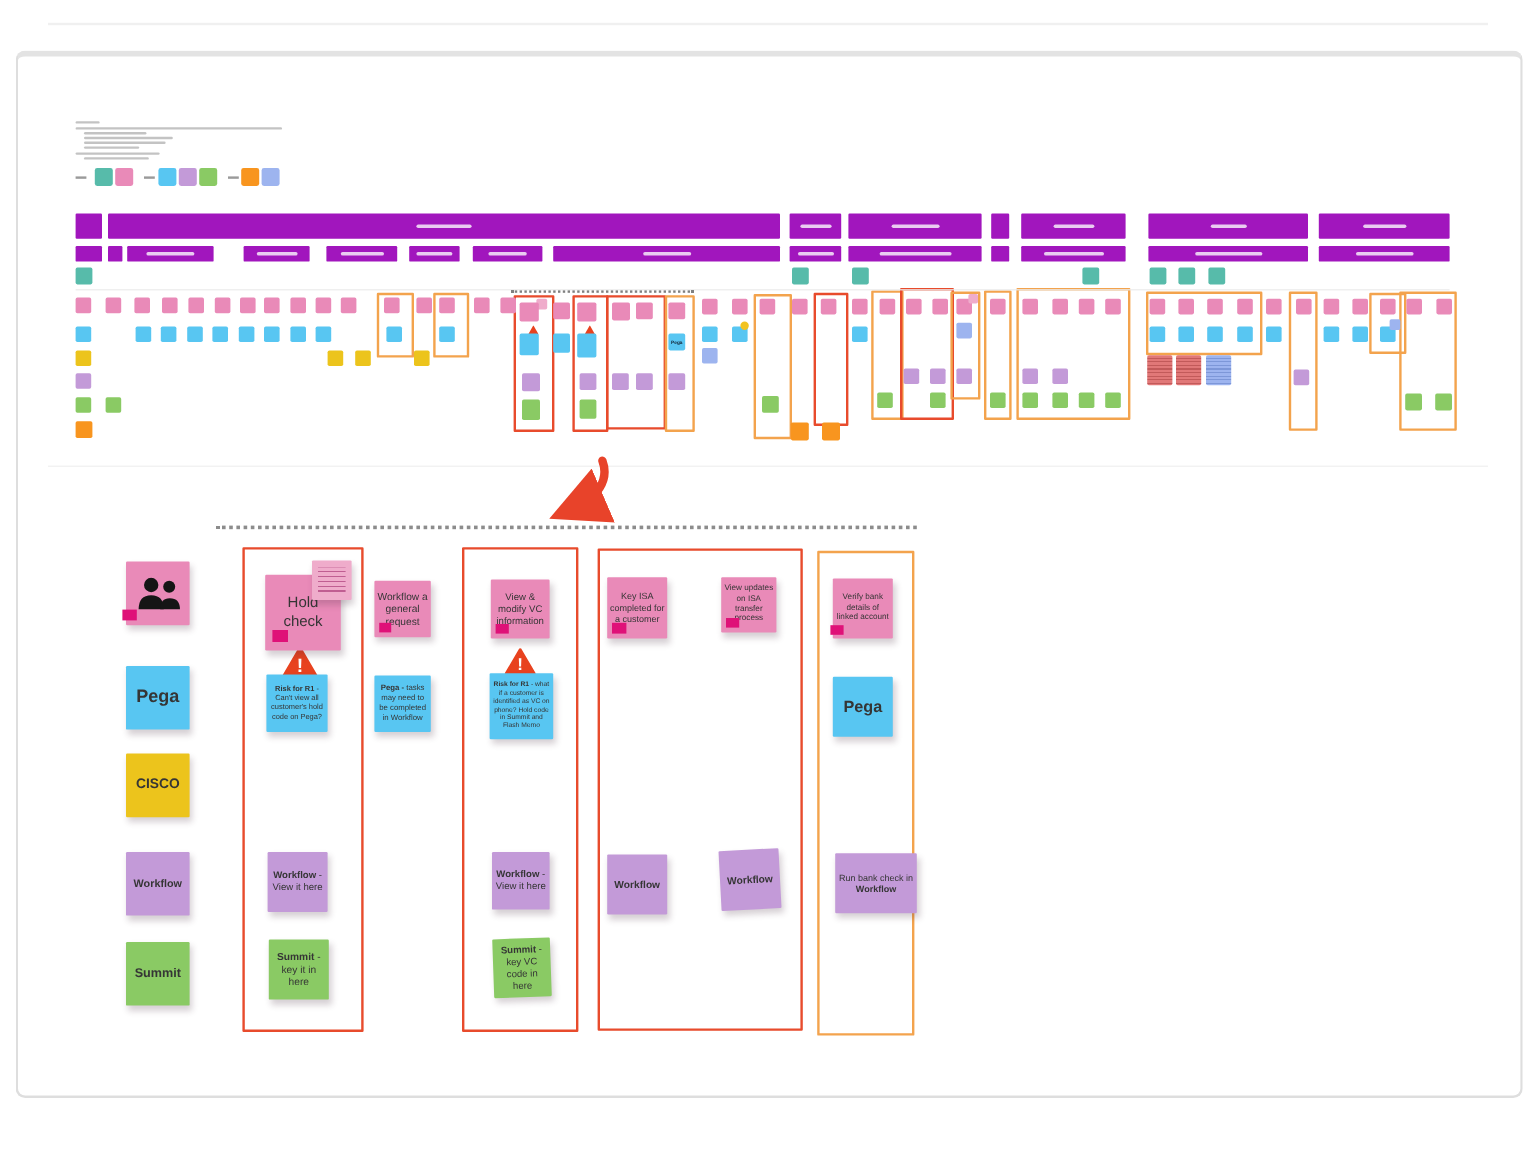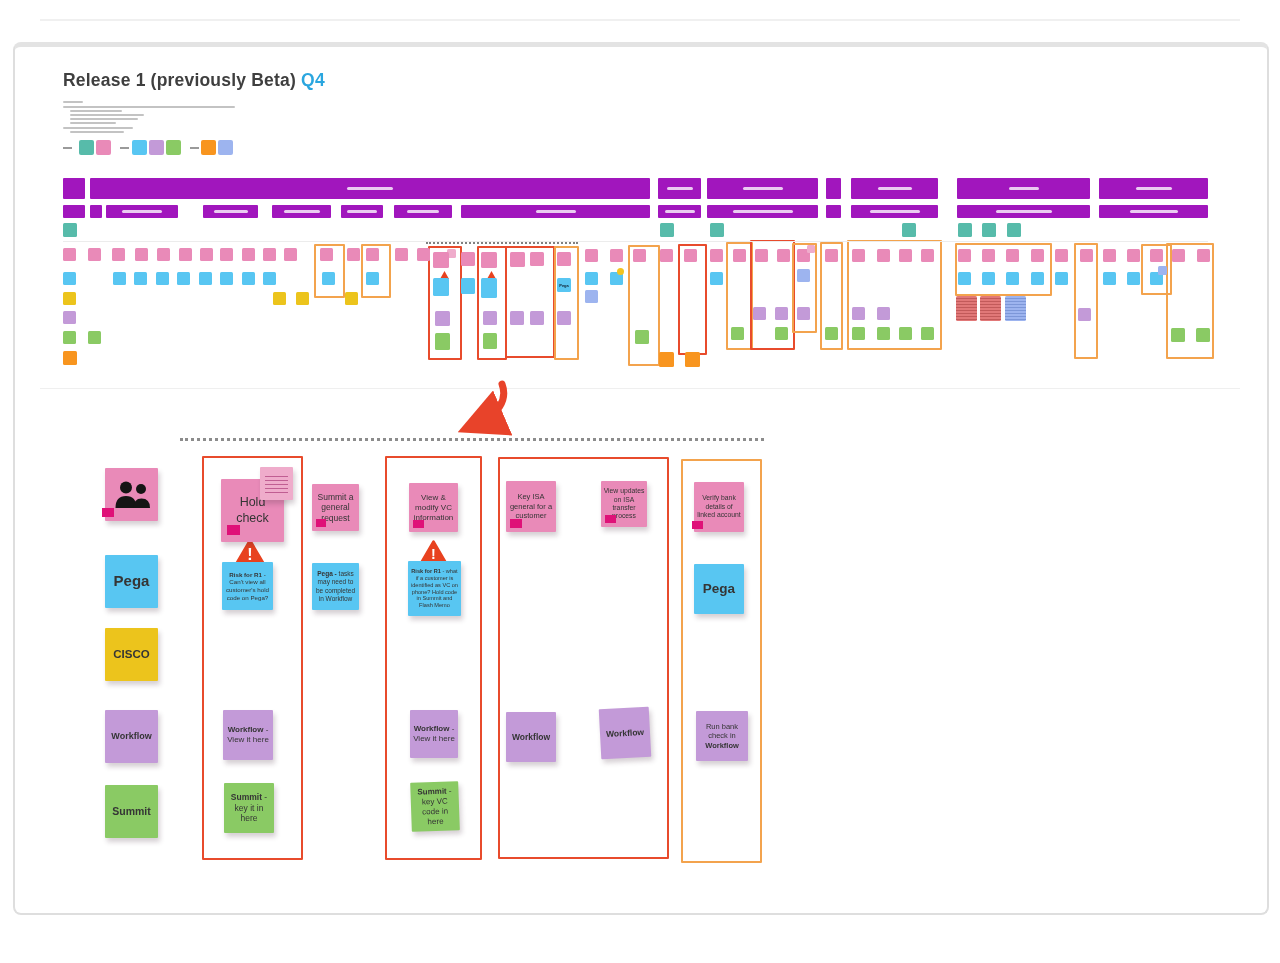--- a/index.html
+++ b/index.html
@@ -39,23 +39,20 @@
   .warn-big{position:absolute;}
 </style>
 </head>
 <body>
 
 <div id="canvas">
 
   <div class="faint" style="left:40px;top:19px;width:1200px;"></div>
   <div class="panel"></div>
 
-  <div class="title">
-    <span>Release 1 (previously Beta) </span><span class="hl">Q4</span>
-  </div>
 
   <div id="gen-layer" class="abs" style="left:0;top:0;width:1280px;height:963px;">
       <div class="desc-line" style="left: 63px; top: 101px; width: 20px;"></div>
       <div class="desc-line" style="left: 63px; top: 106px; width: 172px;"></div>
       <div class="desc-line" style="left: 70px; top: 110px; width: 52px;"></div>
       <div class="desc-line" style="left: 70px; top: 114px; width: 74px;"></div>
       <div class="desc-line" style="left: 70px; top: 118px; width: 68px;"></div>
       <div class="desc-line" style="left: 70px; top: 122px; width: 46px;"></div>
       <div class="desc-line" style="left: 63px; top: 127px; width: 70px;"></div>
       <div class="desc-line" style="left: 70px; top: 131px; width: 54px;"></div>
@@ -326,21 +323,21 @@
     <span><span class="b">Risk for R1</span><span> - Can't view all customer's hold code on Pega?</span></span>
   </div>
   <div class="sticky c-purple" style="left:223px;top:710px;width:50px;height:50px;font-size:8px;">
     <span><span class="b">Workflow</span><span> - View it here</span></span>
   </div>
   <div class="sticky c-green" style="left:224px;top:783px;width:50px;height:50px;font-size:8.5px;">
     <span><span class="b">Summit</span><span> - key it in here</span></span>
   </div>
 
   <div class="sticky c-pink" style="left:312px;top:484px;width:47px;height:47px;font-size:8.5px;">
-    <span>Summit a general request</span>
+    <span>Workflow a general request</span>
     <span class="tag" style="left:4px;bottom:4px;width:10px;height:8px;"></span>
   </div>
   <div class="sticky c-blue" style="left:312px;top:563px;width:47px;height:47px;font-size:6.5px;padding:3px;">
     <span><span class="b">Pega -</span><span> tasks may need to be completed in Workflow</span></span>
   </div>
 
   <div class="sticky c-pink" style="left:409px;top:483px;width:49px;height:49px;font-size:8px;">
     <span>View &amp; modify VC information</span>
     <span class="tag" style="left:4px;bottom:4px;width:11px;height:8px;"></span>
   </div>
@@ -352,38 +349,38 @@
     <span><span class="b">Risk for R1</span><span> - what if a customer is identified as VC on phone? Hold code in Summit and Flash Memo</span></span>
   </div>
   <div class="sticky c-purple" style="left:410px;top:710px;width:48px;height:48px;font-size:8px;">
     <span><span class="b">Workflow</span><span> - View it here</span></span>
   </div>
   <div class="sticky c-green" style="left:411px;top:782px;width:48px;height:49px;font-size:8px;transform:rotate(-2deg);">
     <span><span class="b">Summit</span><span> - key VC code in here</span></span>
   </div>
 
   <div class="sticky c-pink" style="left:506px;top:481px;width:50px;height:51px;font-size:7.5px;">
-    <span>Key ISA general for a customer</span>
+    <span>Key ISA completed for a customer</span>
     <span class="tag" style="left:4px;bottom:4px;width:12px;height:9px;"></span>
   </div>
   <div class="sticky c-pink" style="left:601px;top:481px;width:46px;height:46px;font-size:6.8px;">
     <span>View updates on ISA transfer process</span>
     <span class="tag" style="left:4px;bottom:4px;width:11px;height:8px;"></span>
   </div>
   <div class="sticky c-purple" style="left:506px;top:712px;width:50px;height:50px;font-size:8.5px;">
     <span class="b">Workflow</span>
   </div>
   <div class="sticky c-purple" style="left:600px;top:708px;width:50px;height:50px;font-size:8.5px;transform:rotate(-3deg);">
     <span class="b">Workflow</span>
   </div>
 
   <div class="sticky c-pink" style="left:694px;top:482px;width:50px;height:50px;font-size:6.8px;">
     <span>Verify bank details of linked account</span>
     <span class="tag" style="left:-2px;bottom:3px;width:11px;height:8px;"></span>
   </div>
   <div class="sticky c-blue" style="left:694px;top:564px;width:50px;height:50px;font-size:13.5px;font-weight:bold;">
     <span>Pega</span>
   </div>
-  <div class="sticky c-purple" style="left:696px;top:711px;width:52px;height:50px;font-size:7.5px;">
+  <div class="sticky c-purple" style="left:696px;top:711px;width:68px;height:50px;font-size:7.5px;">
     <span><span>Run bank check in </span><span class="b">Workflow</span></span>
   </div>
 
 </div>
 
 </body></html>

